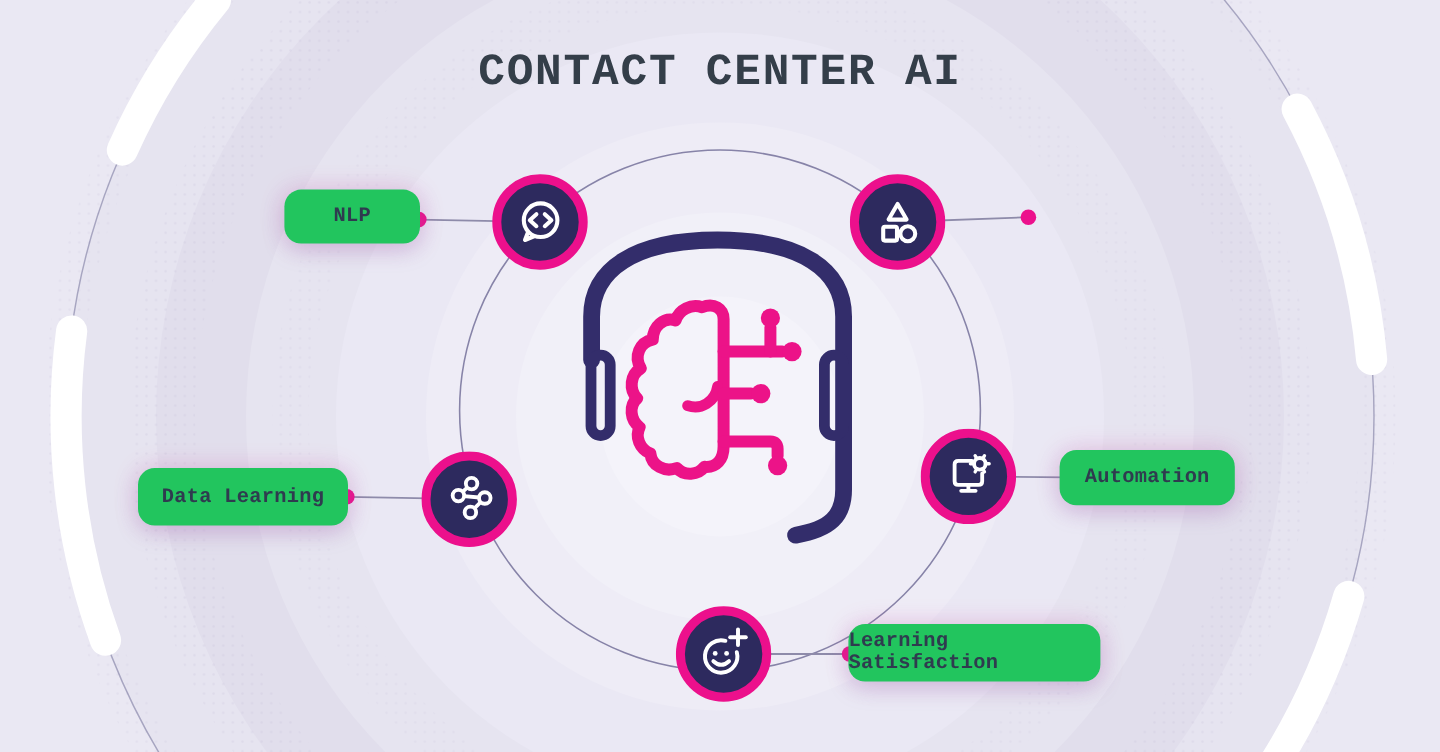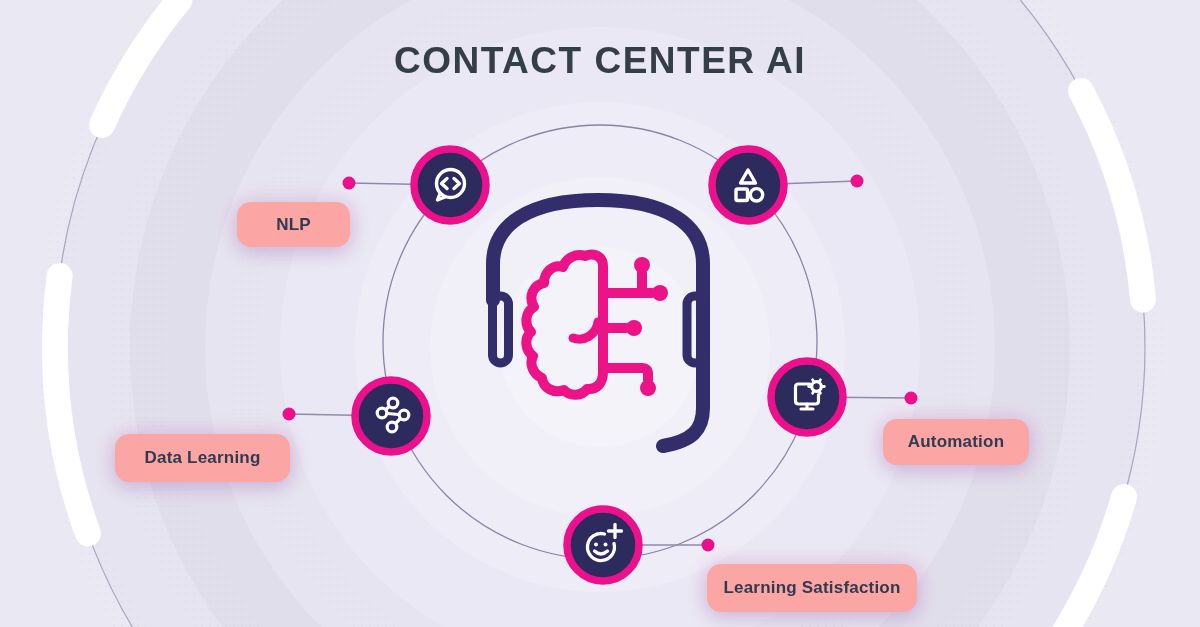--- a/index.html
+++ b/index.html
@@ -1,31 +1,30 @@
 <!DOCTYPE html>
 <html><head>
 <meta charset="utf-8">
 <style>
   html,body{margin:0;padding:0;background:#cfcfda;}
   .canvas{
     position:relative;width:1200px;height:627px;overflow:hidden;
     background:#EAE8F3;
-    font-family:Liberation Sans, sans-serif;
+    font-family:Liberation Mono, monospace;
   }
   .bg-svg{position:absolute;left:0;top:0;width:1200px;height:627px;}
   .title{
     position:absolute;left:0;top:40px;width:1200px;text-align:center;
     font-size:37px;font-weight:bold;letter-spacing:1.5px;color:#343E49;
   }
   .label{
-    position:absolute;background:#fca5a5;border-radius:14px;
+    position:absolute;background:#22c55e;border-radius:14px;
     display:flex;align-items:center;justify-content:center;
     font-size:17px;font-weight:bold;color:#2F3B4F;letter-spacing:.2px;
     box-shadow:0 6px 18px rgba(137,120,180,0.28), 0 0 22px rgba(236,16,140,0.16);
-    margin-top:44px;
   }
   .label-nlp{left:237px;top:158px;width:113px;height:45px;}
   .label-ml{left:860px;top:156px;width:193px;height:47px;}
   .label-da{left:115px;top:390px;width:175px;height:48px;}
   .label-au{left:883px;top:375px;width:146px;height:46px;}
   .label-cs{left:707px;top:520px;width:210px;height:48px;}
   .node{position:absolute;width:80px;height:80px;}
   .node-nlp{left:410px;top:145px;}
   .node-ml{left:708px;top:145px;}
   .node-da{left:351px;top:376px;}

